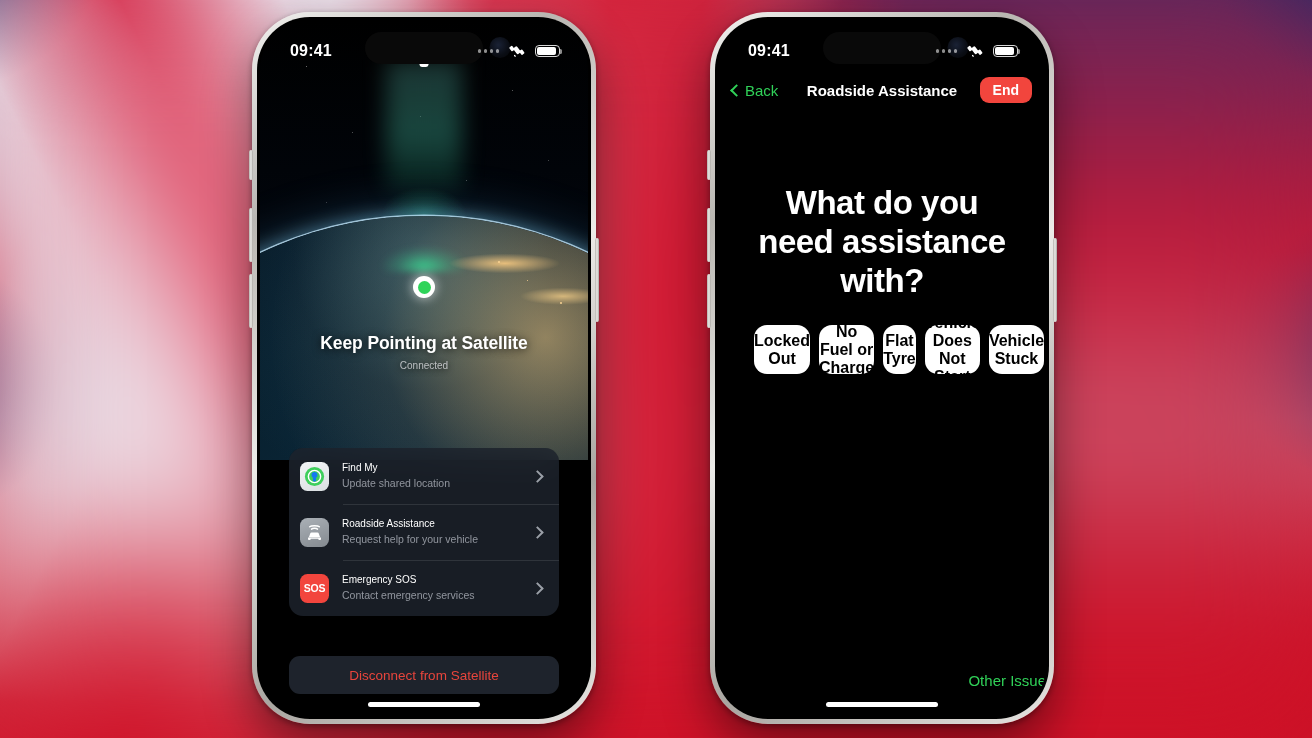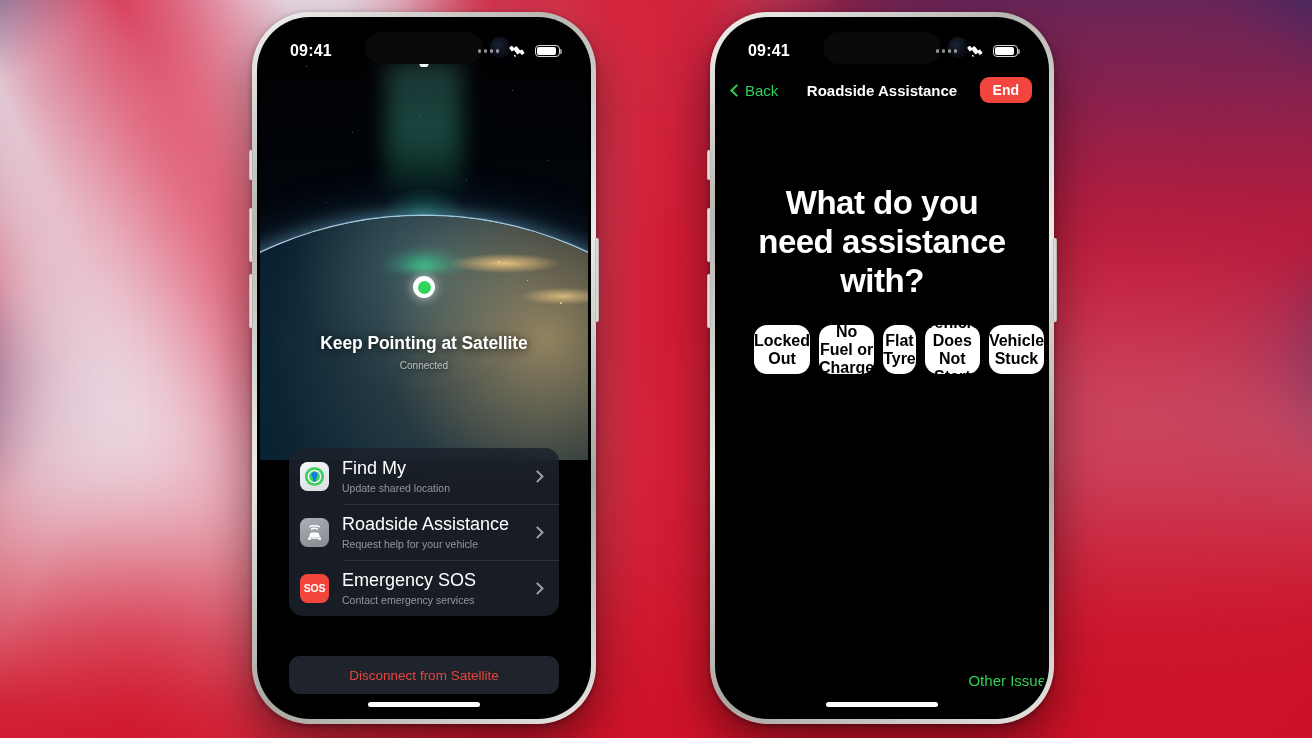--- a/index.html
+++ b/index.html
@@ -191,21 +191,21 @@
   .row + .row::before {
     content:""; position:absolute; left:54px; right:0; top:0; height:1px;
     background:rgba(255,255,255,0.10);
   }
   .row-icon { width:29px; height:29px; border-radius:7.5px; flex:0 0 auto; margin-right:13px;
               display:flex; align-items:center; justify-content:center; overflow:hidden; }
   .ic-findmy { background:linear-gradient(160deg,#f4f6f7,#d9dee1); }
   .ic-road   { background:linear-gradient(160deg,#aab0b6,#848a90); }
   .ic-sos    { background:#f2453d; color:#fff; font-size:10.5px; font-weight:800; letter-spacing:-0.3px; }
   .row-text { flex:1 1 auto; min-width:0; }
-  .row-title { color:#fff; font-size:18px; font-weight:500; line-height:1.25; }
+  .row-title { color:#fff; font-size:10px; font-weight:500; line-height:1.25; }
   .row-sub { color:rgba(200,205,214,0.68); font-size:10.5px; margin-top:2px; line-height:1.2; }
   .chev { width:9px; height:9px; border-right:2px solid rgba(210,215,222,0.70);
           border-top:2px solid rgba(210,215,222,0.70); transform:rotate(45deg); margin-right:4px; flex:0 0 auto; }
 
   .disconnect {
     position:absolute; left:29px; right:29px; top:636px; height:38px;
     background:rgba(38,45,56,0.78); border-radius:11px;
     display:flex; align-items:center; justify-content:center; cursor:pointer;
     backdrop-filter:blur(16px); border:none;
     color:#e8453c; font-size:13.5px; font-family:inherit;

